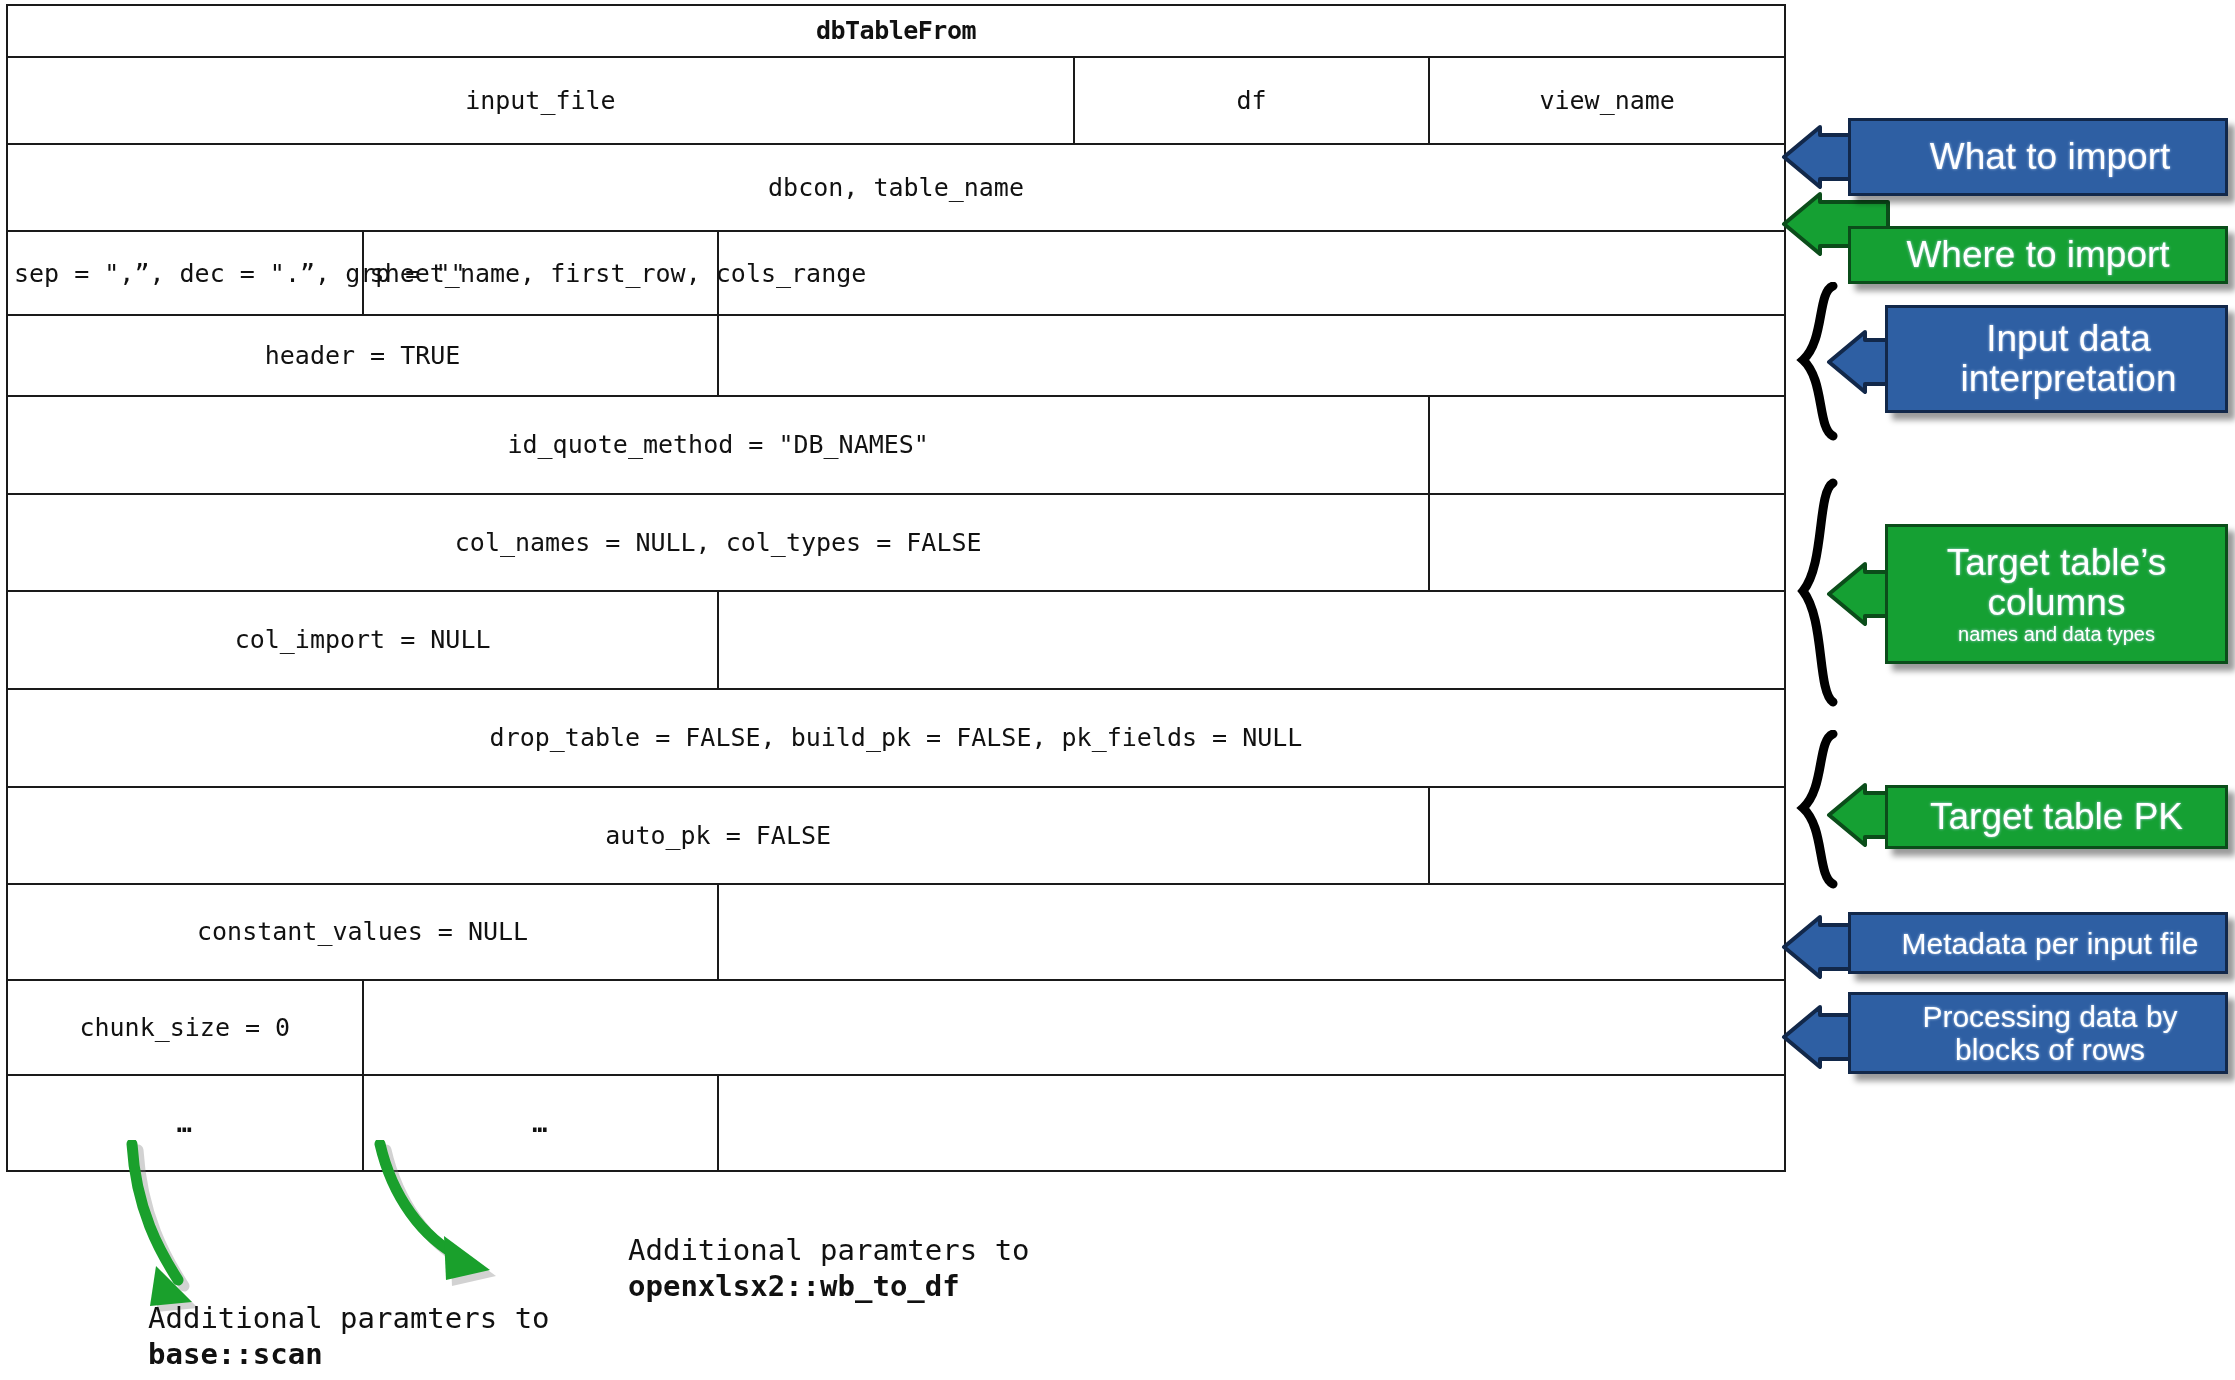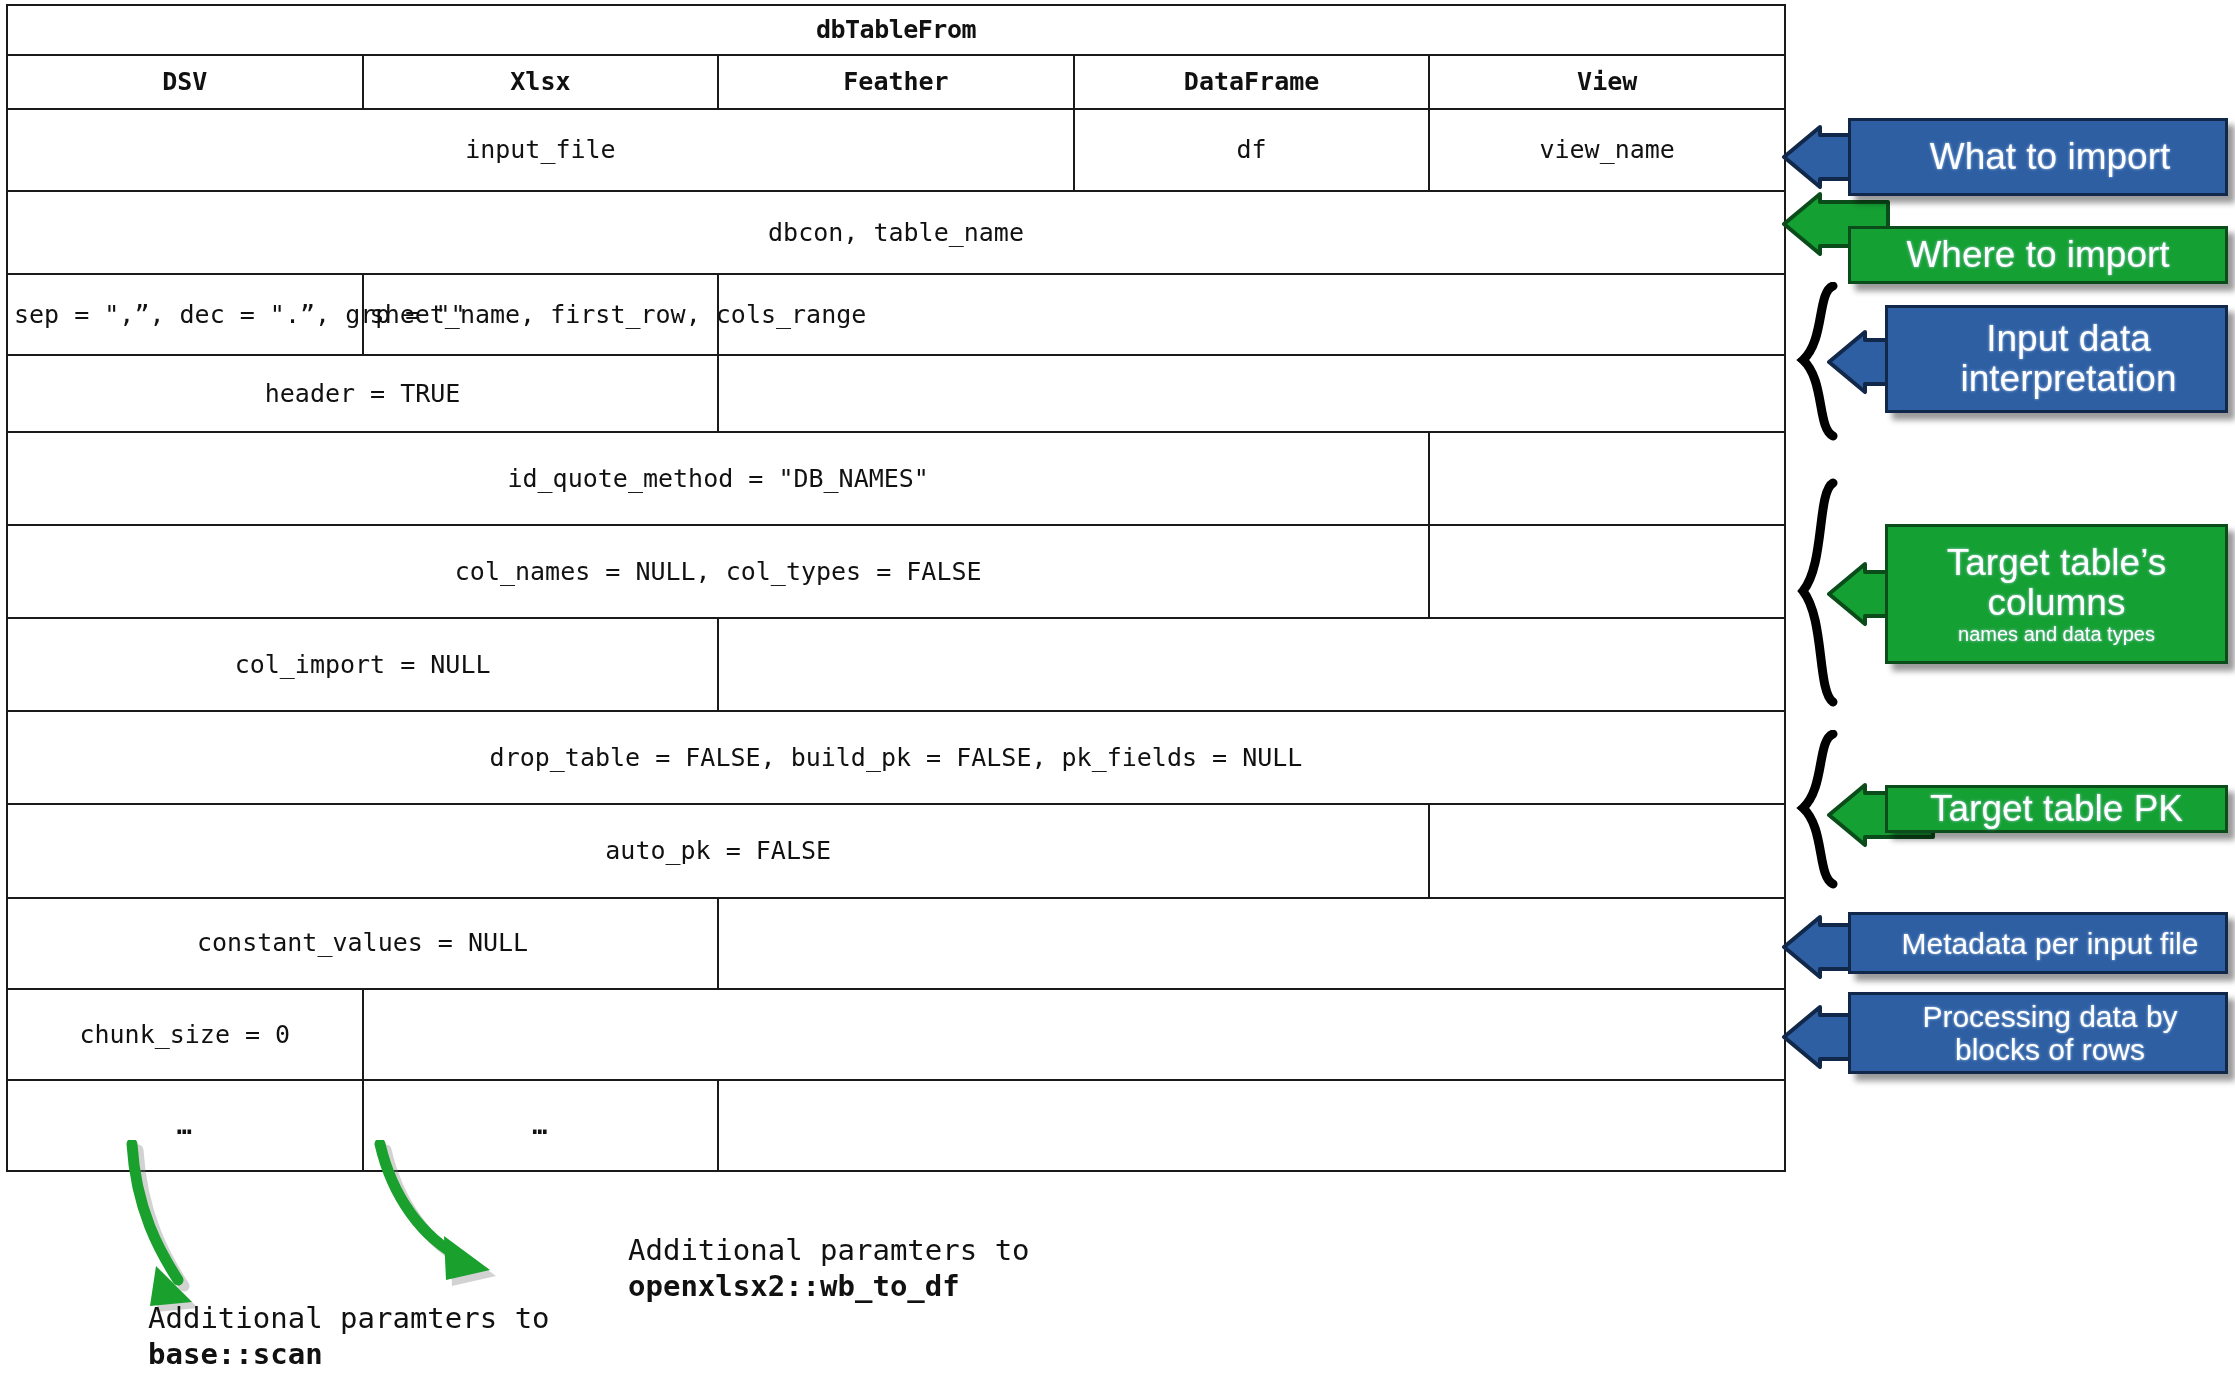--- a/index.html
+++ b/index.html
@@ -128,27 +128,20 @@
       <col style="width:251px">
         <col style="width:251px">
         <col style="width:251px">
         <col style="width:251px">
         <col style="width:251px">
     </colgroup>
     <tbody>
       <tr style="height:48px">
         <td class="title-cell" colspan="5">dbTableFrom</td>
       </tr>
-      <tr style="height:52px">
-        <td class="hdr-cell">DSV</td>
-        <td class="hdr-cell">Xlsx</td>
-        <td class="hdr-cell">Feather</td>
-        <td class="hdr-cell">DataFrame</td>
-        <td class="hdr-cell">View</td>
-      </tr>
 
       <tr style="height:80px">
         <td colspan="3">input_file</td>
         <td>df</td>
         <td>view_name</td>
       </tr>
 
       <tr style="height:80px">
         <td colspan="5">dbcon, table_name</td>
       </tr>
@@ -259,21 +252,21 @@
   <div class="big">Input data</div>
   <div class="big">interpretation</div>
 </div>
 
 <div class="callout green" style="left:1885px; top:524px; width:343px; height:140px;">
   <div class="big">Target table’s</div>
   <div class="big">columns</div>
   <div class="sub">names and data types</div>
 </div>
 
-<div class="callout green" style="left:1885px; top:785px; width:343px; height:48px;">
+<div class="callout green" style="left:1885px; top:785px; width:343px; height:64px;">
   <div class="big">Target table PK</div>
 </div>
 
 <div class="callout blue" style="left:1848px; top:912px; width:380px; height:62px;">
   <div class="small">Metadata per input file</div>
 </div>
 
 <div class="callout blue" style="left:1848px; top:992px; width:380px; height:82px;">
   <div class="small">Processing data by</div>
   <div class="small">blocks of rows</div>

